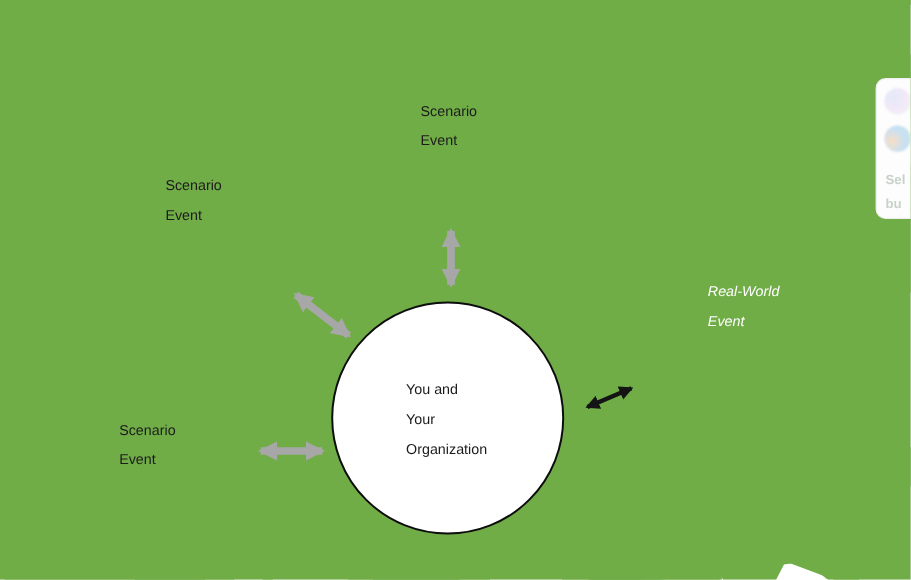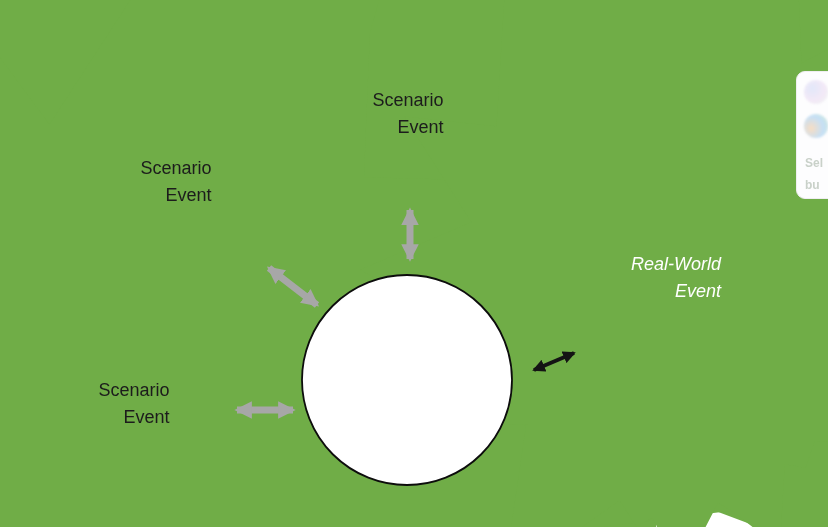--- a/index.html
+++ b/index.html
@@ -3,22 +3,22 @@
 <meta charset="utf-8">
 <style>
   html,body{margin:0;padding:0;background:#ffffff;}
   .stage{
     position:relative;width:828px;height:527px;background:#ffffff;
     overflow:hidden;font-family:"Liberation Sans",sans-serif;
   }
   .stage svg{position:absolute;left:0;top:0;}
   .label{
     position:absolute;transform:translate(-50%,-50%);
-    white-space:pre-line;text-align:right;
-    font-size:18px;line-height:27px;color:#1c1c1c;
+    white-space:pre-line;text-align:left;
+    font-size:13px;line-height:27px;color:#1c1c1c;
     pointer-events:none;
   }
   .label.light{color:#ffffff;font-style:italic;}
   
   .side-panel{
     position:absolute;left:796px;top:71px;width:60px;height:128px;
     background:#fdfdfe;border:1px solid #efeef1;border-radius:9px;
     box-sizing:border-box;
   }
   .side-panel .icon-cell{
@@ -76,20 +76,23 @@
   </svg>
 
   <div class="label" style="left:176px;top:182px;">Scenario
 Event</div>
   <div class="label" style="left:408px;top:114px;">Scenario
 Event</div>
   <div class="label" style="left:134px;top:404px;">Scenario
 Event</div>
   <div class="label light" style="left:676px;top:278px;">Real-World
 Event</div>
+  <div class="label" style="left:406px;top:381px;">You and
+Your
+Organization</div>
 
   <div class="side-panel">
     <div class="icon-cell one">
       <div class="blob b1"></div>
     </div>
     <div class="icon-cell two">
       <div class="blob b2"></div>
     </div>
     <div class="caption c1">Sel
 bu</div>

